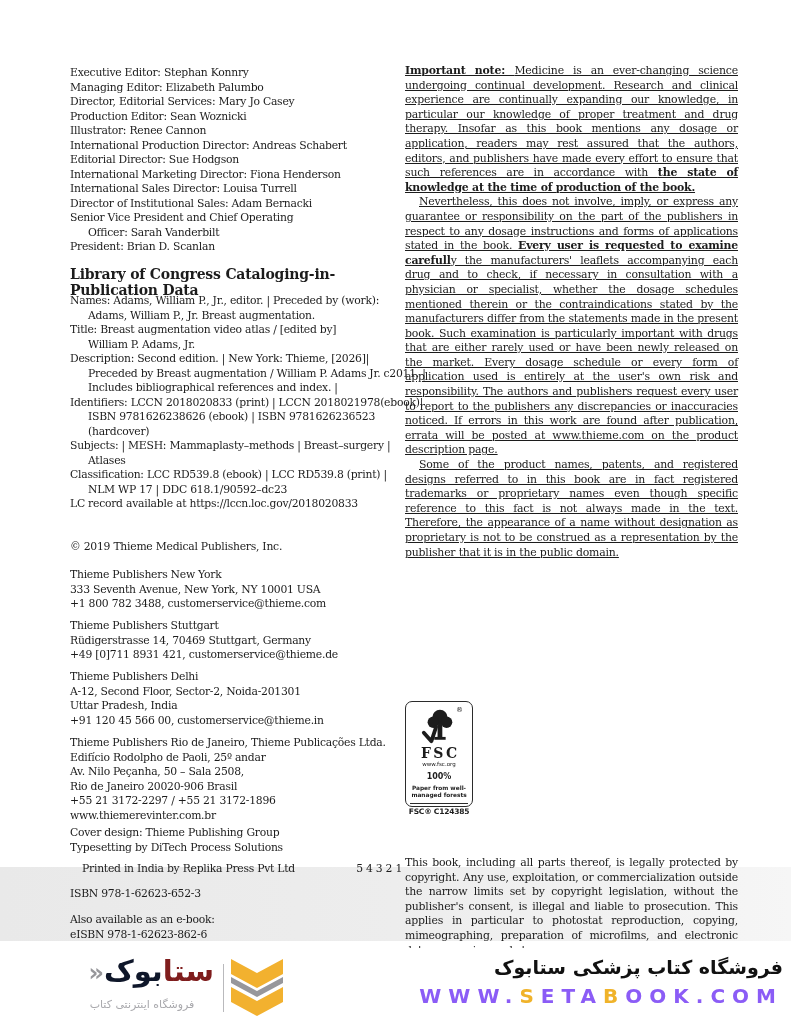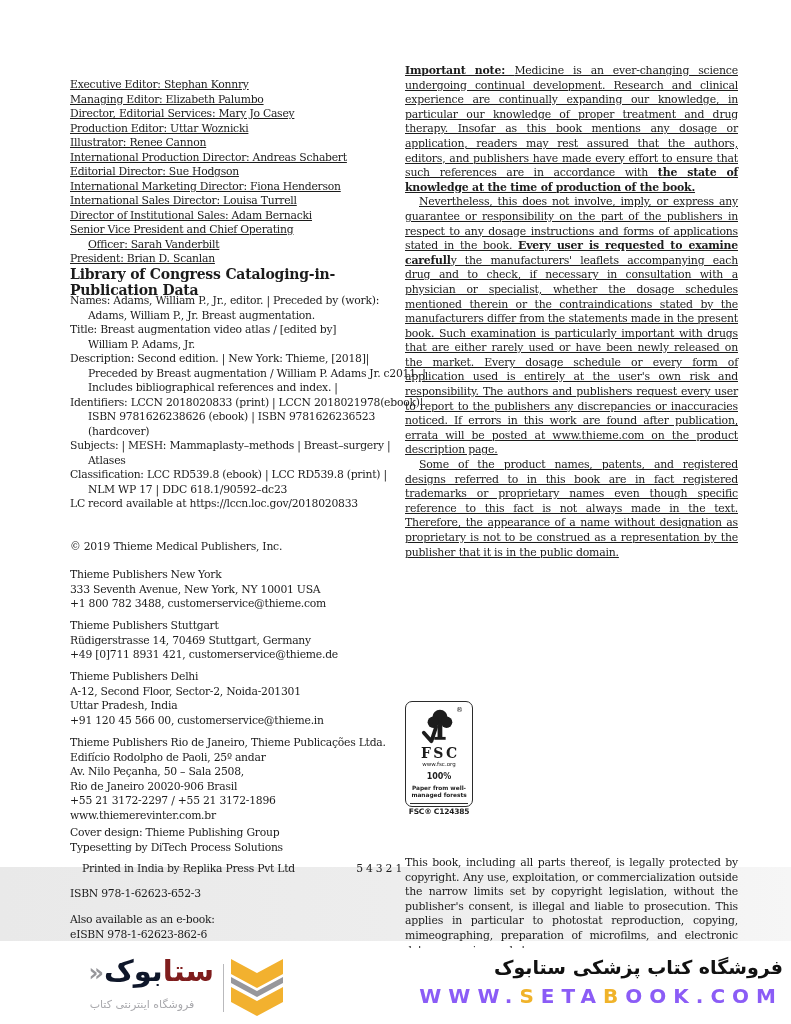--- a/index.html
+++ b/index.html
@@ -60,44 +60,44 @@
   .logo-divider{position:absolute;right:68px;top:10px;width:1.5px;height:48px;background:#b9b9bc;}
   .logo-emblem{position:absolute;right:8px;top:4px;}
 </style>
 </head>
 <body>
 
 <div class="page">
 
   <div class="gray-band"></div>
 
-  <div class="blk" style="top:78px;text-decoration:underline;">
+  <div class="blk" style="top:66px;">
       <div class="line">Executive Editor: Stephan Konnry</div>
       <div class="line">Managing Editor: Elizabeth Palumbo</div>
       <div class="line">Director, Editorial Services: Mary Jo Casey</div>
-      <div class="line">Production Editor: Uttar Woznicki</div>
+      <div class="line">Production Editor: Sean Woznicki</div>
       <div class="line">Illustrator: Renee Cannon</div>
       <div class="line">International Production Director: Andreas Schabert</div>
       <div class="line">Editorial Director: Sue Hodgson</div>
       <div class="line">International Marketing Director: Fiona Henderson</div>
       <div class="line">International Sales Director: Louisa Turrell</div>
       <div class="line">Director of Institutional Sales: Adam Bernacki</div>
       <div class="line">Senior Vice President and Chief Operating</div>
       <div class="line ind">Officer: Sarah Vanderbilt</div>
       <div class="line">President: Brian D. Scanlan</div>
     </div>
 
   <h3 class="loc-heading">Library of Congress Cataloging-in-Publication Data</h3>
 
   <div class="blk" style="top:294px;">
       <div class="line">Names: Adams, William P., Jr., editor. | Preceded by (work):</div>
       <div class="line ind">Adams, William P., Jr. Breast augmentation.</div>
       <div class="line">Title: Breast augmentation video atlas / [edited by]</div>
       <div class="line ind">William P. Adams, Jr.</div>
-      <div class="line">Description: Second edition. | New York: Thieme, [2018]|</div>
+      <div class="line">Description: Second edition. | New York: Thieme, [2026]|</div>
       <div class="line ind">Preceded by Breast augmentation / William P. Adams Jr. c2011. |</div>
       <div class="line ind">Includes bibliographical references and index. |</div>
       <div class="line">Identifiers: LCCN 2018020833 (print) | LCCN 2018021978(ebook)|</div>
       <div class="line ind">ISBN 9781626238626 (ebook) | ISBN 9781626236523</div>
       <div class="line ind">(hardcover)</div>
       <div class="line">Subjects: | MESH: Mammaplasty–methods | Breast–surgery |</div>
       <div class="line ind">Atlases</div>
       <div class="line">Classification: LCC RD539.8 (ebook) | LCC RD539.8 (print) |</div>
       <div class="line ind">NLM WP 17 | DDC 618.1/90592–dc23</div>
       <div class="line">LC record available at https://lccn.loc.gov/2018020833</div>

